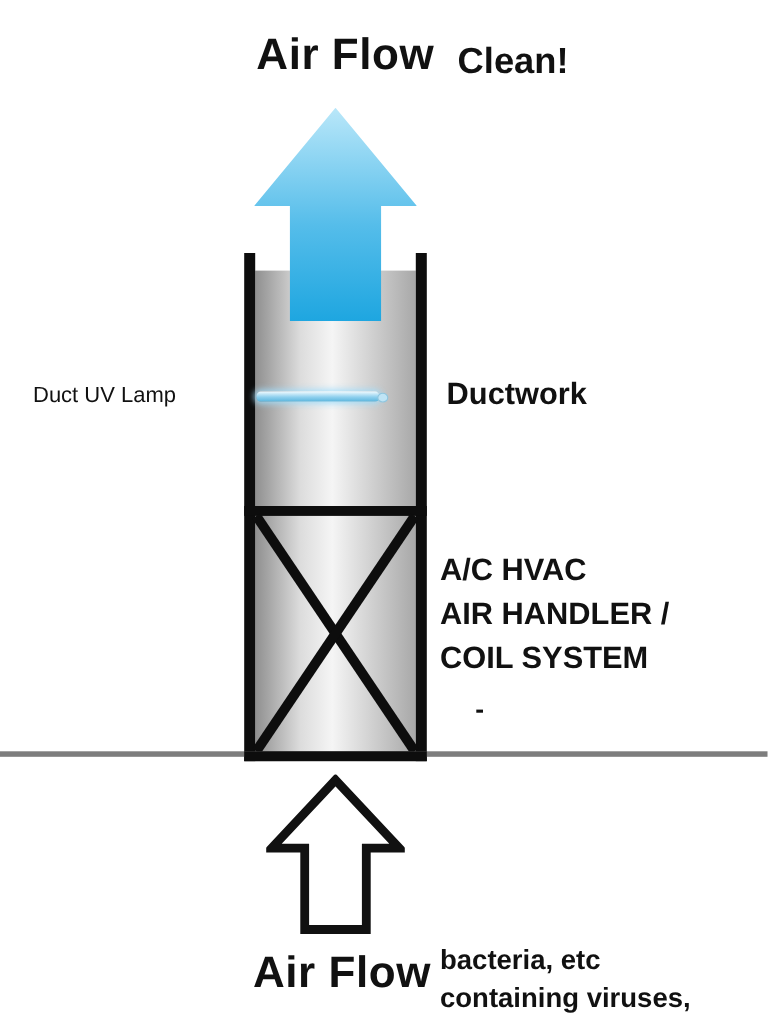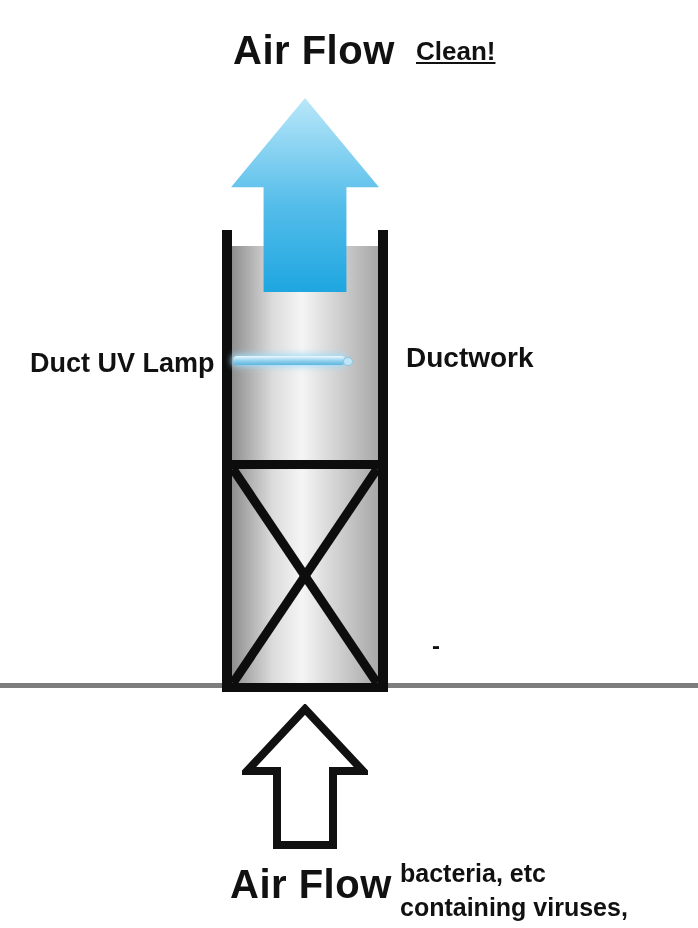--- a/index.html
+++ b/index.html
@@ -20,29 +20,28 @@
 
   
   .t-airflow {
     font-size: 40px;
     font-weight: bold;
     letter-spacing: 0.5px;
     color: var(--text-black, #111);
     white-space: nowrap;
   }
   .t-clean {
-    font-size: 26px;
-    font-weight: bold;
-    color: var(--text-black, #111);
-    white-space: nowrap;
-    text-decoration: underline;
+    font-size: 33px;
+    font-weight: bold;
+    color: var(--text-black, #111);
+    white-space: nowrap;
   }
   .t-uvlabel {
-    font-size: 27px;
-    font-weight: bold;
+    font-size: 20px;
+    font-weight: normal;
     color: var(--text-black, #111);
     white-space: nowrap;
   }
   .t-ductwork {
     font-size: 28px;
     font-weight: bold;
     color: var(--text-black, #111);
     white-space: nowrap;
   }
   .t-hvac {
@@ -170,20 +169,25 @@
   <div class="abs t-uvlabel" style="left:30px; top:348px;">Duct UV Lamp</div>
   <div class="abs t-ductwork" style="left:406px; top:342px;">Ductwork</div>
 
   <div class="abs handler-edge top"></div>
 
   <svg class="abs handler-x" viewBox="0 0 156 222">
     <line x1="6" y1="4" x2="150" y2="218" stroke="#0d0d0d" stroke-width="9"></line>
     <line x1="150" y1="4" x2="6" y2="218" stroke="#0d0d0d" stroke-width="9"></line>
   </svg>
 
+  <div class="abs t-hvac" style="left:400px; top:498px;">
+    <div>A/C HVAC</div>
+    <div>AIR HANDLER /</div>
+    <div>COIL SYSTEM</div>
+  </div>
 
   <div class="abs t-dash" style="left:432px; top:632px;">-</div>
 
   <div class="abs ground-line"></div>
   <div class="abs handler-edge bottom"></div>
 
   <svg class="abs dirty-arrow" viewBox="0 0 126 146">
     <polygon points="63,5 121,67 91,67 91,141 35,141 35,67 5,67" fill="#ffffff" stroke="#111111" stroke-width="8" stroke-linejoin="miter"></polygon>
   </svg>
 

